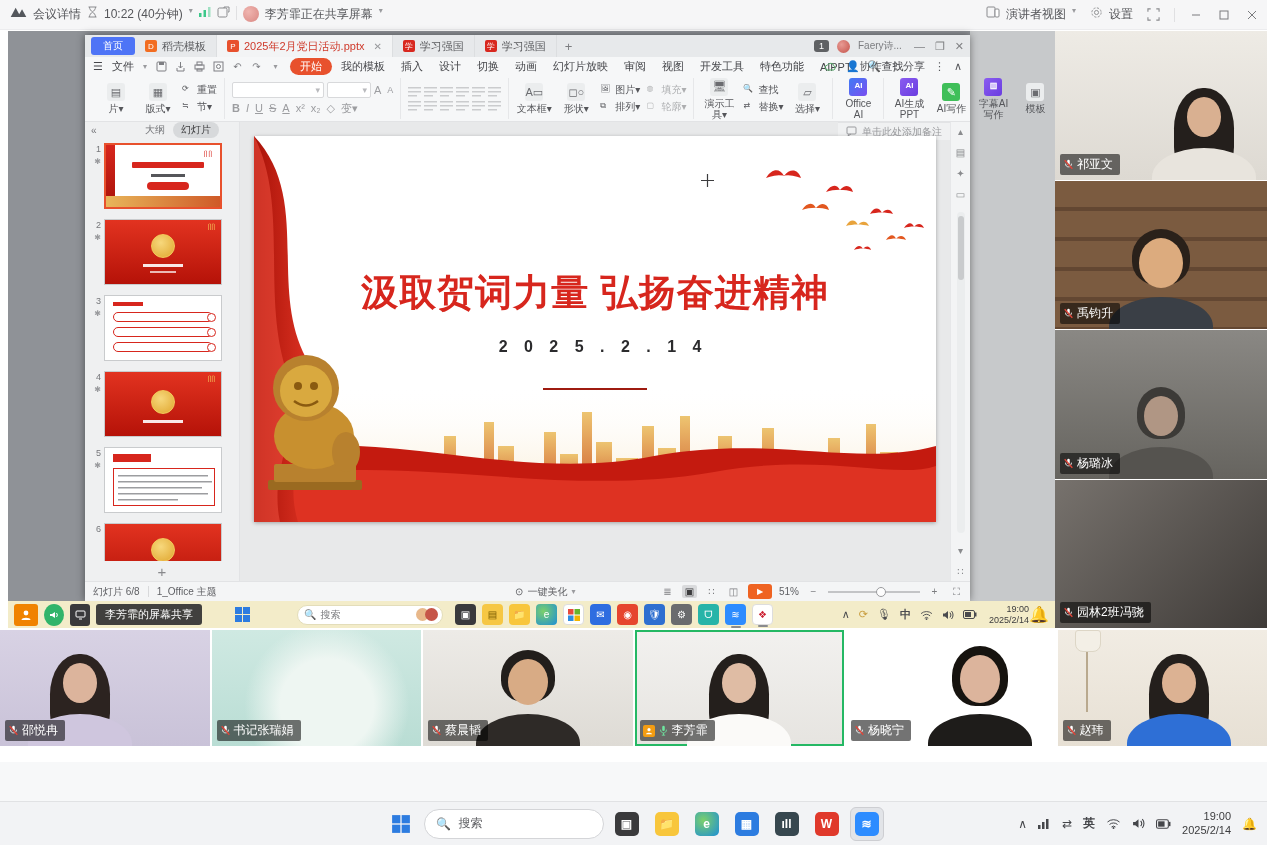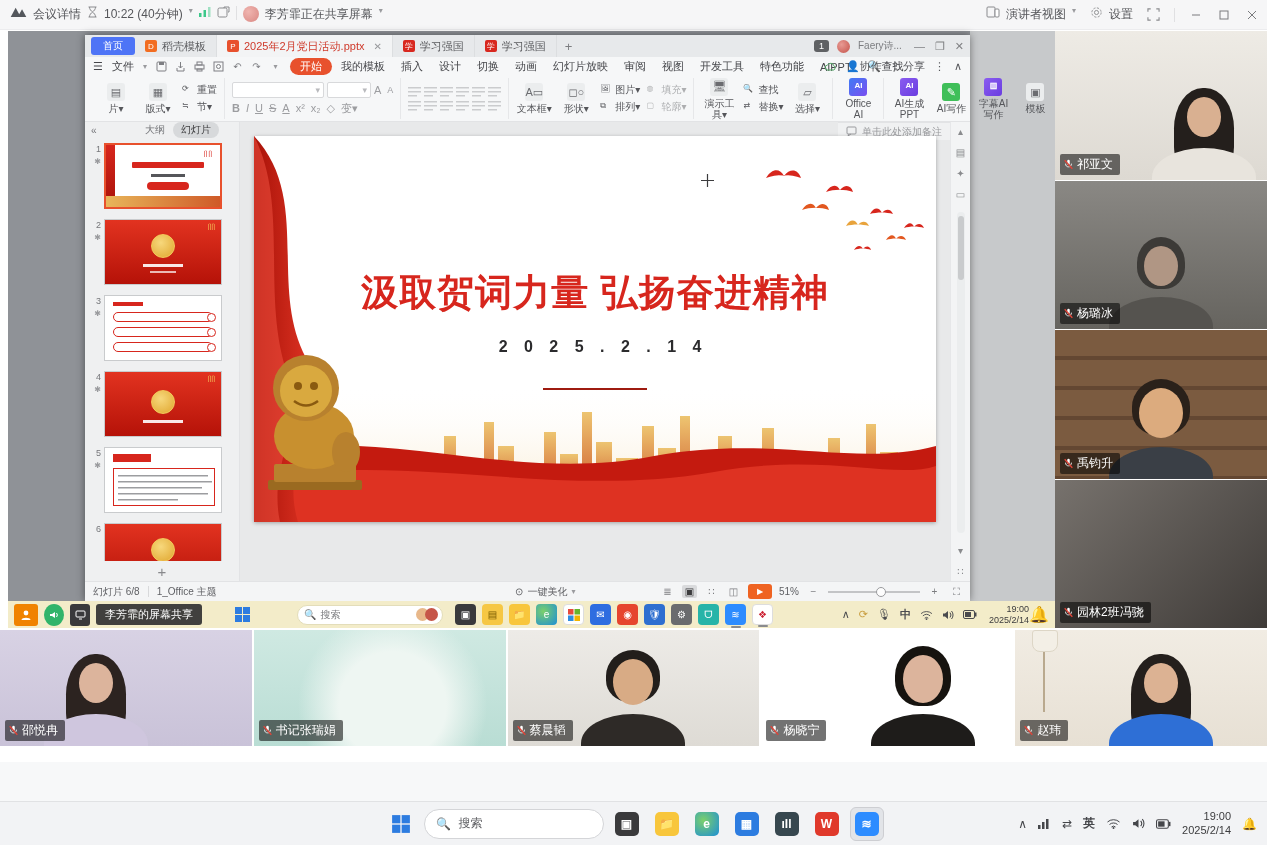--- a/index.html
+++ b/index.html
@@ -808,48 +808,48 @@
         </span>
       <span class="namechip">
         <svg width="11" height="11" viewBox="0 0 13 13">
             <rect x="5" y="1" width="3" height="6" rx="1.5" fill="#fff"></rect>
             <path d="M3 5.5c0 2.6 1.6 3.8 3.5 3.8S10 8.1 10 5.5" stroke="#fff" fill="none"></path>
             <path d="M2 1.5l9 10" stroke="#e04438" stroke-width="1.6"></path>
           </svg>
         <span>祁亚文</span>
       </span>
     </div>
+    <div class="vtile" style="background:repeating-linear-gradient(180deg,#7b5b40 0 26px,#634732 26px 30px)">
+      <span class="fig" style="--hair:#2a211a;--skin:#dcab7e;--cloth:#3a3f46;width:130px;height:100px">
+          <span class="hr" style="width:58px;height:56px"></span>
+          <span class="hd" style="width:44px;height:50px"></span>
+          <span class="bd"></span>
+        </span>
+      <span class="namechip">
+        <svg width="11" height="11" viewBox="0 0 13 13">
+            <rect x="5" y="1" width="3" height="6" rx="1.5" fill="#fff"></rect>
+            <path d="M3 5.5c0 2.6 1.6 3.8 3.5 3.8S10 8.1 10 5.5" stroke="#fff" fill="none"></path>
+            <path d="M2 1.5l9 10" stroke="#e04438" stroke-width="1.6"></path>
+          </svg>
+        <span>禹钧升</span>
+      </span>
+    </div>
     <div class="vtile" style="background:linear-gradient(180deg,#8a8884,#66645f)">
       <span class="fig" style="--hair:#3c3a37;--skin:#b09684;--cloth:#55534f">
           <span class="hr"></span>
           <span class="hd"></span>
           <span class="bd"></span>
         </span>
       <span class="namechip">
         <svg width="11" height="11" viewBox="0 0 13 13">
             <rect x="5" y="1" width="3" height="6" rx="1.5" fill="#fff"></rect>
             <path d="M3 5.5c0 2.6 1.6 3.8 3.5 3.8S10 8.1 10 5.5" stroke="#fff" fill="none"></path>
             <path d="M2 1.5l9 10" stroke="#e04438" stroke-width="1.6"></path>
           </svg>
         <span>杨璐冰</span>
-      </span>
-    </div>
-    <div class="vtile" style="background:repeating-linear-gradient(180deg,#7b5b40 0 26px,#634732 26px 30px)">
-      <span class="fig" style="--hair:#2a211a;--skin:#dcab7e;--cloth:#3a3f46;width:130px;height:100px">
-          <span class="hr" style="width:58px;height:56px"></span>
-          <span class="hd" style="width:44px;height:50px"></span>
-          <span class="bd"></span>
-        </span>
-      <span class="namechip">
-        <svg width="11" height="11" viewBox="0 0 13 13">
-            <rect x="5" y="1" width="3" height="6" rx="1.5" fill="#fff"></rect>
-            <path d="M3 5.5c0 2.6 1.6 3.8 3.5 3.8S10 8.1 10 5.5" stroke="#fff" fill="none"></path>
-            <path d="M2 1.5l9 10" stroke="#e04438" stroke-width="1.6"></path>
-          </svg>
-        <span>禹钧升</span>
       </span>
     </div>
     <div class="vtile" style="background:linear-gradient(135deg,#77726d,#3f3b38)">
       <span class="namechip">
         <svg width="11" height="11" viewBox="0 0 13 13">
             <rect x="5" y="1" width="3" height="6" rx="1.5" fill="#fff"></rect>
             <path d="M3 5.5c0 2.6 1.6 3.8 3.5 3.8S10 8.1 10 5.5" stroke="#fff" fill="none"></path>
             <path d="M2 1.5l9 10" stroke="#e04438" stroke-width="1.6"></path>
           </svg>
         <span>园林2班冯骁</span>
@@ -890,20 +890,41 @@
           <span class="hd" style="width:40px;height:46px"></span>
           <span class="bd"></span>
         </span>
       <span class="namechip">
         <svg width="11" height="11" viewBox="0 0 13 13">
             <rect x="5" y="1" width="3" height="6" rx="1.5" fill="#fff"></rect>
             <path d="M3 5.5c0 2.6 1.6 3.8 3.5 3.8S10 8.1 10 5.5" stroke="#fff" fill="none"></path>
             <path d="M2 1.5l9 10" stroke="#e04438" stroke-width="1.6"></path>
           </svg>
         <span>蔡晨韬</span>
+      </span>
+    </div>
+    <div class="btile speaking" style="background:linear-gradient(180deg,#f2f1ef,#e6e4e0)">
+      <span class="fig long" style="--hair:#241f1c;--skin:#dfbca4;--cloth:#fbfaf8">
+          <span class="hr"></span>
+          <span class="hd"></span>
+          <span class="bd"></span>
+        </span>
+      <span class="namechip">
+        <span class="gico" style="width:12px;height:12px;background:#f39c12;border-radius:2px">
+          <svg width="8" height="8" viewBox="0 0 12 12">
+              <circle cx="6" cy="4" r="2.4" fill="#fff"></circle>
+              <path d="M1.5 11c0-3 9-3 9 0" fill="#fff"></path>
+            </svg>
+        </span>
+        <svg width="11" height="11" viewBox="0 0 13 13">
+            <rect x="5" y="1" width="3" height="6" rx="1.5" fill="#6ee7a0"></rect>
+            <path d="M3 5.5c0 2.6 1.6 3.8 3.5 3.8S10 8.1 10 5.5" stroke="#6ee7a0" fill="none"></path>
+            <path d="M6.5 9.5V12M4.5 12h4" stroke="#6ee7a0"></path>
+          </svg>
+        <span>李芳霏</span>
       </span>
     </div>
     <div class="btile" style="background:linear-gradient(180deg,#9b9894,#858line28282)">
       <span class="fig" style="--hair:#16130f;--skin:#dcb49c;--cloth:#1e1c1a;left:64%;width:120px;height:100px">
           <span class="hr" style="width:56px;height:60px"></span>
           <span class="hd" style="width:40px;height:48px"></span>
           <span class="bd"></span>
         </span>
       <span class="namechip">
         <svg width="11" height="11" viewBox="0 0 13 13">

